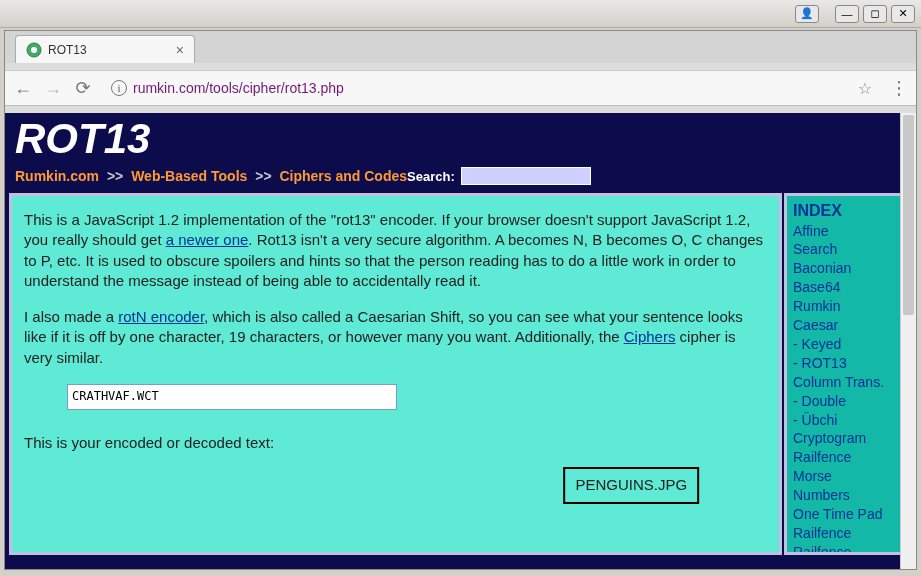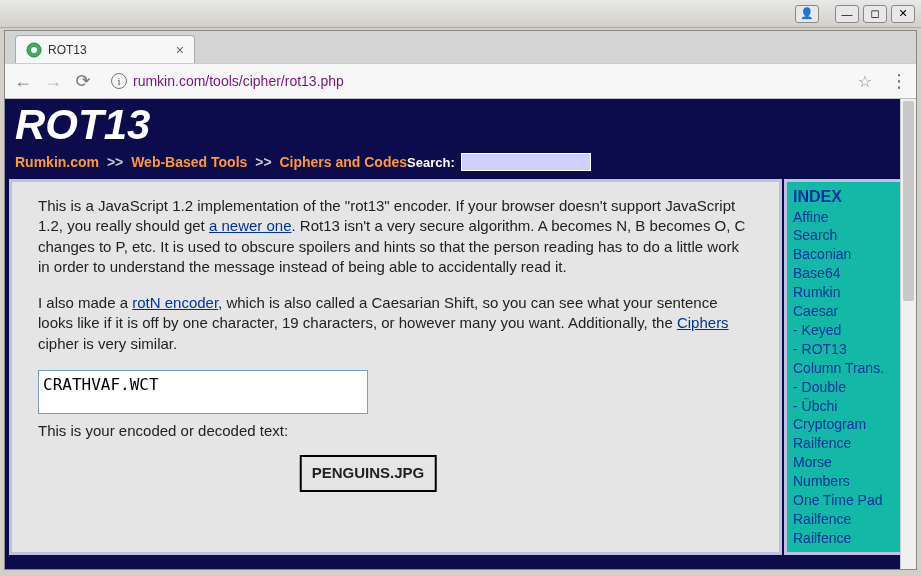--- a/index.html
+++ b/index.html
@@ -2,21 +2,21 @@
 <html><head>
 <meta charset="utf-8">
 <style>
 * { margin: 0; padding: 0; box-sizing: border-box; }
 body { font-family: Arial, sans-serif; background: #d4d0c8; width: 921px; height: 576px; overflow: hidden; }
 
 .titlebar { height: 28px; background: linear-gradient(#e8e8e8, #d4d0c8); border-bottom: 1px solid #aaa; display: flex; justify-content: flex-end; align-items: center; padding: 0 6px; gap: 4px; }
 .titlebar .win-btn { width: 24px; height: 18px; border: 1px solid #888; border-radius: 3px; background: #e8e8e8; display: flex; align-items: center; justify-content: center; font-size: 11px; cursor: pointer; }
 .titlebar .spacer { width: 8px; }
 
-.browser-chrome { background: #ddd; border: 1px solid #888; margin: 2px 4px 4px 4px; height: 540px; display: flex; flex-direction: column; }
+.browser-chrome { background: #ddd; border: 1px solid #888; margin: 2px 4px 4px 4px; height: 540px; display: flex; flex-direction: column; gap: 7px; }
 .tab-row { height: 32px; display: flex; align-items: flex-end; background: #d4d4d4; }
 .tab { display: flex; align-items: center; gap: 6px; background: #f7f7f7; border: 1px solid #aaa; border-bottom: none; border-top-left-radius: 4px; border-top-right-radius: 4px; height: 28px; padding: 0 10px; margin-left: 10px; width: 180px; }
 .tab .favicon { width: 16px; height: 16px; }
 .tab .tab-title { font-size: 12px; color: #333; flex: 1; }
 .tab .tab-close { font-size: 14px; color: #666; cursor: pointer; }
 
 .addr-row { height: 36px; background: #f7f7f7; border-top: 1px solid #ccc; border-bottom: 1px solid #bbb; display: flex; align-items: center; padding: 0 8px; gap: 10px; }
 .nav-icon { color: #777; font-size: 18px; cursor: pointer; width: 20px; text-align: center; }
 .nav-icon.disabled { color: #bbb; }
 .addr-bar { flex: 1; display: flex; align-items: center; border-radius: 14px; height: 26px; padding: 0 8px; }
@@ -31,27 +31,27 @@
 .page-title { color: #fff; font-style: italic; font-weight: bold; font-size: 42px; font-family: Arial, sans-serif; padding-top: 2px; }
 .breadcrumb-row { display: flex; align-items: center; justify-content: flex-start; padding: 4px 10px 6px 10px; }
 .breadcrumb { font-size: 14px; font-weight: bold; }
 .breadcrumb .bc-link { color: #ff9933; }
 .breadcrumb .bc-sep { color: #ccc; padding: 0 4px; font-weight: bold; }
 .search-area { display: flex; align-items: center; gap: 6px; }
 .search-label { color: #fff; font-size: 13px; font-weight: bold; }
 .search-input { width: 130px; height: 18px; border: 1px solid #fff; background: #d0d0ff; font-size: 12px; padding: 0 2px; }
 
 .content-wrap { display: flex; padding: 2px 4px; gap: 2px; height: calc(100% - 90px); }
-.main-col { flex: 1; background: #e5e5e5; border: 3px solid #c0c0e0; padding: 14px 26px; overflow: auto; font-size: 15px; line-height: 1.35; color: #222; }
+.main-col { flex: 1; background: #5eead4; border: 3px solid #c0c0e0; padding: 14px 12px; overflow: auto; font-size: 15px; line-height: 1.35; color: #222; }
 .main-col p { margin-bottom: 16px; }
 .main-col a { color: #003399; text-decoration: underline; }
-.input-area { width: 330px; height: 44px; border: 1px solid #7a9ec9; padding: 4px; font-family: monospace; font-size: 16px; resize: none; }
-.output-label { margin-top: 2px; margin-bottom: 14px; }
+.input-area { width: 330px; height: 26px; border: 1px solid #7a9ec9; padding: 4px; font-family: monospace; font-size: 12px; resize: none; margin-left: 43px; }
+.output-label { margin-top: 18px; margin-bottom: 14px; }
 .output-box { border: 2px solid #000; padding: 6px 10px; display: inline-block; font-size: 15px; margin-left: 330px; transform: translateX(-50%); }
-.output-wrap { text-align: left; font-weight: bold; }
+.output-wrap { text-align: right; }
 
 .side-col { width: 128px; background: #14b8a6; border: 3px solid #c0c0e0; padding: 4px 6px; font-size: 14px; line-height: 1.35; overflow: hidden; }
 .side-col .side-title { color: #003399; font-weight: bold; font-size: 16px; }
 .side-col .side-link { color: #003399; display: block; }
 
 .scrollbar { position: absolute; right: 0; top: 0; bottom: 0; width: 16px; background: #f0f0f0; border-left: 1px solid #ccc; }
 .scrollbar .thumb { position: absolute; left: 2px; right: 2px; top: 2px; height: 200px; background: #c8c8c8; border-radius: 2px; }
 </style>
 </head>
 <body>

